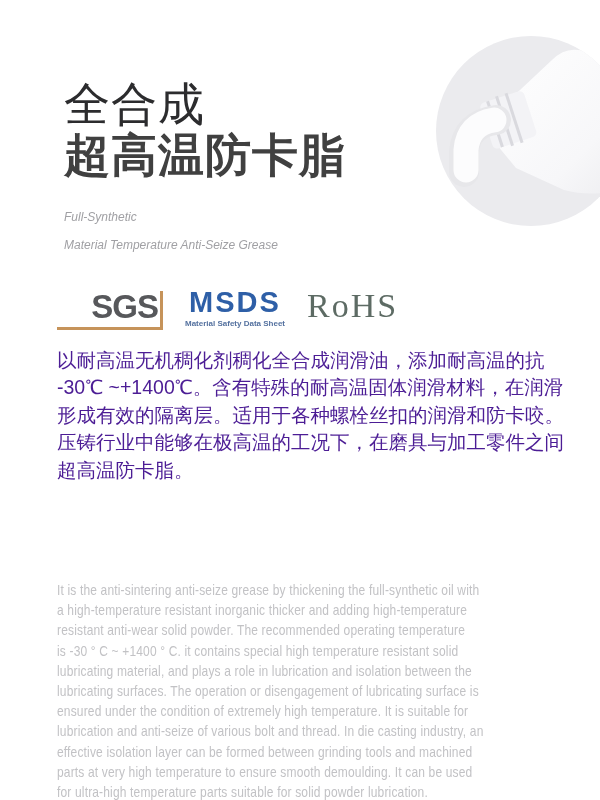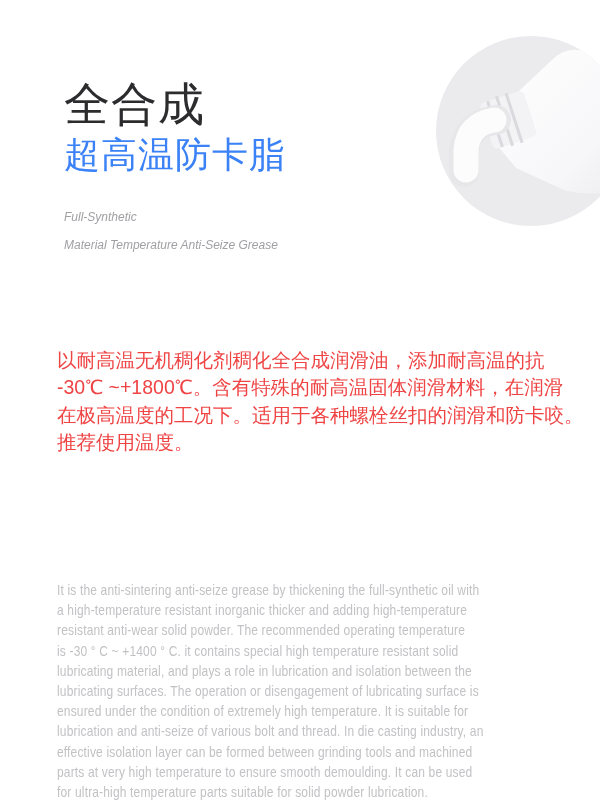--- a/index.html
+++ b/index.html
@@ -9,22 +9,22 @@
 
   
   .hero-circle { position:absolute; left:436px; top:6px; width:190px; height:190px;
                  border-radius:50%; background:#ebebee; overflow:hidden; }
   .hero-circle svg { display:block; }
 
   
   .header { position:absolute; left:64px; top:50px; }
   .title-line1 { display:block; font-size:46px; line-height:48px; font-weight:500;
                  color:#2c2c2e; letter-spacing:1px; }
-  .title-line2 { display:block; font-size:36px; line-height:48px; font-weight:400;
-                 color:#3b82f6; letter-spacing:1px; margin-top:3px; }
+  .title-line2 { display:block; font-size:46px; line-height:48px; font-weight:700;
+                 color:#404040; letter-spacing:1px; margin-top:3px; }
   .subtitle { margin-top:24px; font-style:italic; font-size:12px; line-height:28px;
               color:#a0a0a4; }
   .subtitle span { display:block; }
 
   
   .certs { position:absolute; left:57px; top:255px; display:flex; align-items:flex-start; gap:13px; }
   .cert-sgs { position:relative; width:106px; margin-top:5px; padding:0 5px 4px 0;
               border-bottom:3px solid #c6935a; }
   .cert-sgs:after { content:""; position:absolute; right:0; bottom:-3px; width:3px; height:39px;
                     background:#c6935a; }
@@ -32,21 +32,21 @@
                color:#57585b; letter-spacing:-1px; }
   .cert-msds { display:flex; flex-direction:column; align-items:center; margin-top:2px; width:118px; }
   .msds-label { font-size:29px; line-height:30px; font-weight:800; color:#2e5fa7; letter-spacing:2px; }
   .msds-sublabel { font-size:8px; font-weight:700; color:#54719f; margin-top:2px; white-space:nowrap; }
   .cert-rohs { margin-top:3px; }
   .rohs-label { font-family:"Liberation Serif", serif; font-size:34px; line-height:36px;
                 color:#5d6b64; letter-spacing:2px; }
 
   
   .desc-cn { position:absolute; left:57px; top:317px; }
-  .desc-cn div { font-size:19.5px; line-height:27.4px; font-weight:500; color:#ef4444;
+  .desc-cn div { font-size:19.5px; line-height:27.4px; font-weight:500; color:#4c1d95;
                  white-space:nowrap; }
 
   
   .desc-en { position:absolute; left:57px; top:550px; transform:scaleX(0.80);
              transform-origin:0 0; }
   .desc-en div { font-size:15px; line-height:20.2px; color:#c2c2c5; letter-spacing:0.2px;
                  white-space:nowrap; }
 </style>
 </head>
 <body>
@@ -81,26 +81,39 @@
     <h1>
       <span class="title-line1">全合成</span>
       <span class="title-line2">超高温防卡脂</span>
     </h1>
     <p class="subtitle">
       <span>Full-Synthetic</span>
       <span>Material Temperature Anti-Seize Grease</span>
     </p>
   </div>
 
+  <div class="certs">
+    <div class="cert-sgs">
+      <span class="sgs-label">SGS</span>
+    </div>
+    <div class="cert-msds">
+      <span class="msds-label">MSDS</span>
+      <span class="msds-sublabel">Material Safety Data Sheet</span>
+    </div>
+    <div class="cert-rohs">
+      <span class="rohs-label">RoHS</span>
+    </div>
+  </div>
 
   <div class="desc-cn">
       <div>以耐高温无机稠化剂稠化全合成润滑油，添加耐高温的抗</div>
-      <div>-30℃ ~+1800℃。含有特殊的耐高温固体润滑材料，在润滑</div>
-      <div>在极高温度的工况下。适用于各种螺栓丝扣的润滑和防卡咬。</div>
-      <div>推荐使用温度。</div>
+      <div>-30℃ ~+1400℃。含有特殊的耐高温固体润滑材料，在润滑</div>
+      <div>形成有效的隔离层。适用于各种螺栓丝扣的润滑和防卡咬。</div>
+      <div>压铸行业中能够在极高温的工况下，在磨具与加工零件之间</div>
+      <div>超高温防卡脂。</div>
     </div>
 
   <div class="desc-en">
       <div>It is the anti-sintering anti-seize grease by thickening the full-synthetic oil with</div>
       <div>a high-temperature resistant inorganic thicker and adding high-temperature</div>
       <div>resistant anti-wear solid powder. The recommended operating temperature</div>
       <div>is -30 ° C ~ +1400 ° C. it contains special high temperature resistant solid</div>
       <div>lubricating material, and plays a role in lubrication and isolation between the</div>
       <div>lubricating surfaces. The operation or disengagement of lubricating surface is</div>
       <div>ensured under the condition of extremely high temperature. It is suitable for</div>

